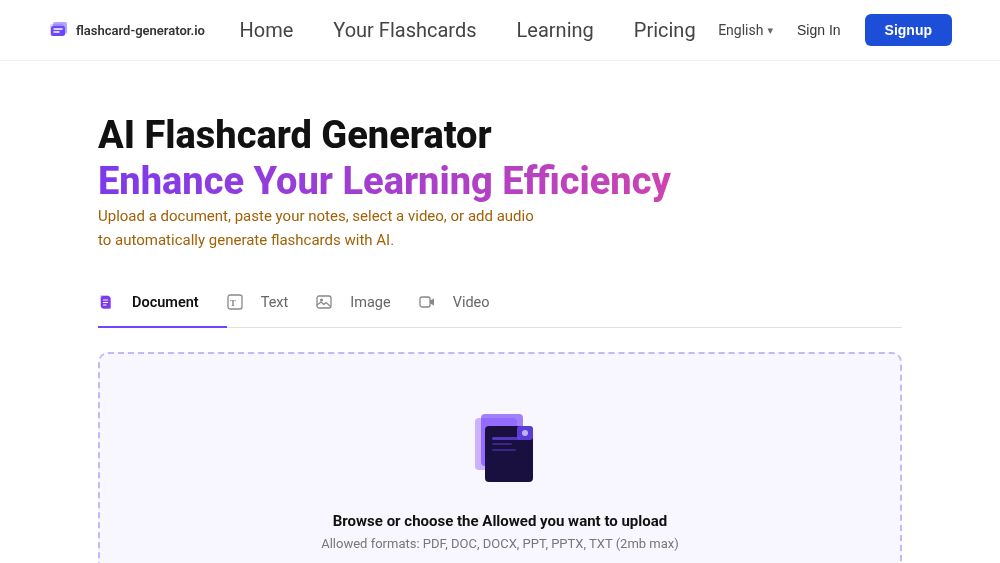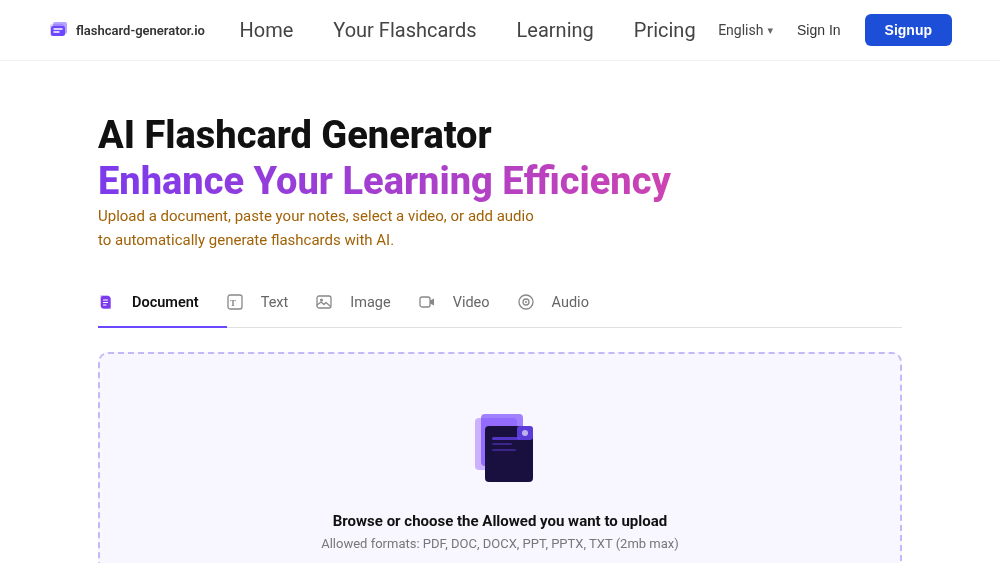--- a/index.html
+++ b/index.html
@@ -232,30 +232,20 @@
     </div>
     <div class="tab-item">
       <span class="tab-icon">
         <svg width="16" height="16" viewBox="0 0 16 16" fill="none">
             <rect x="1" y="3" width="10" height="10" rx="2" stroke="#888" stroke-width="1.3" fill="none"></rect>
             <path d="M11 6.5l4-2v7l-4-2V6.5z" fill="#888"></path>
           </svg>
       </span>
       <span>Video</span>
     </div>
-    <div class="tab-item">
-      <span class="tab-icon">
-        <svg width="16" height="16" viewBox="0 0 16 16" fill="none">
-            <circle cx="8" cy="8" r="7" stroke="#888" stroke-width="1.3" fill="none"></circle>
-            <circle cx="8" cy="8" r="3" stroke="#888" stroke-width="1.3" fill="none"></circle>
-            <circle cx="8" cy="8" r="1" fill="#888"></circle>
-          </svg>
-      </span>
-      <span>Audio</span>
-    </div>
   </div>
 
   <div class="upload-area">
     <div class="upload-illustration">
       
       <svg width="110" height="80" viewBox="0 0 110 80" fill="none" xmlns="http://www.w3.org/2000/svg">
 
         <rect x="30" y="8" width="42" height="52" rx="4" fill="#9b6dff" opacity="0.5"></rect>
 
         <rect x="36" y="4" width="42" height="52" rx="4" fill="#7c4dff" opacity="0.7"></rect>

